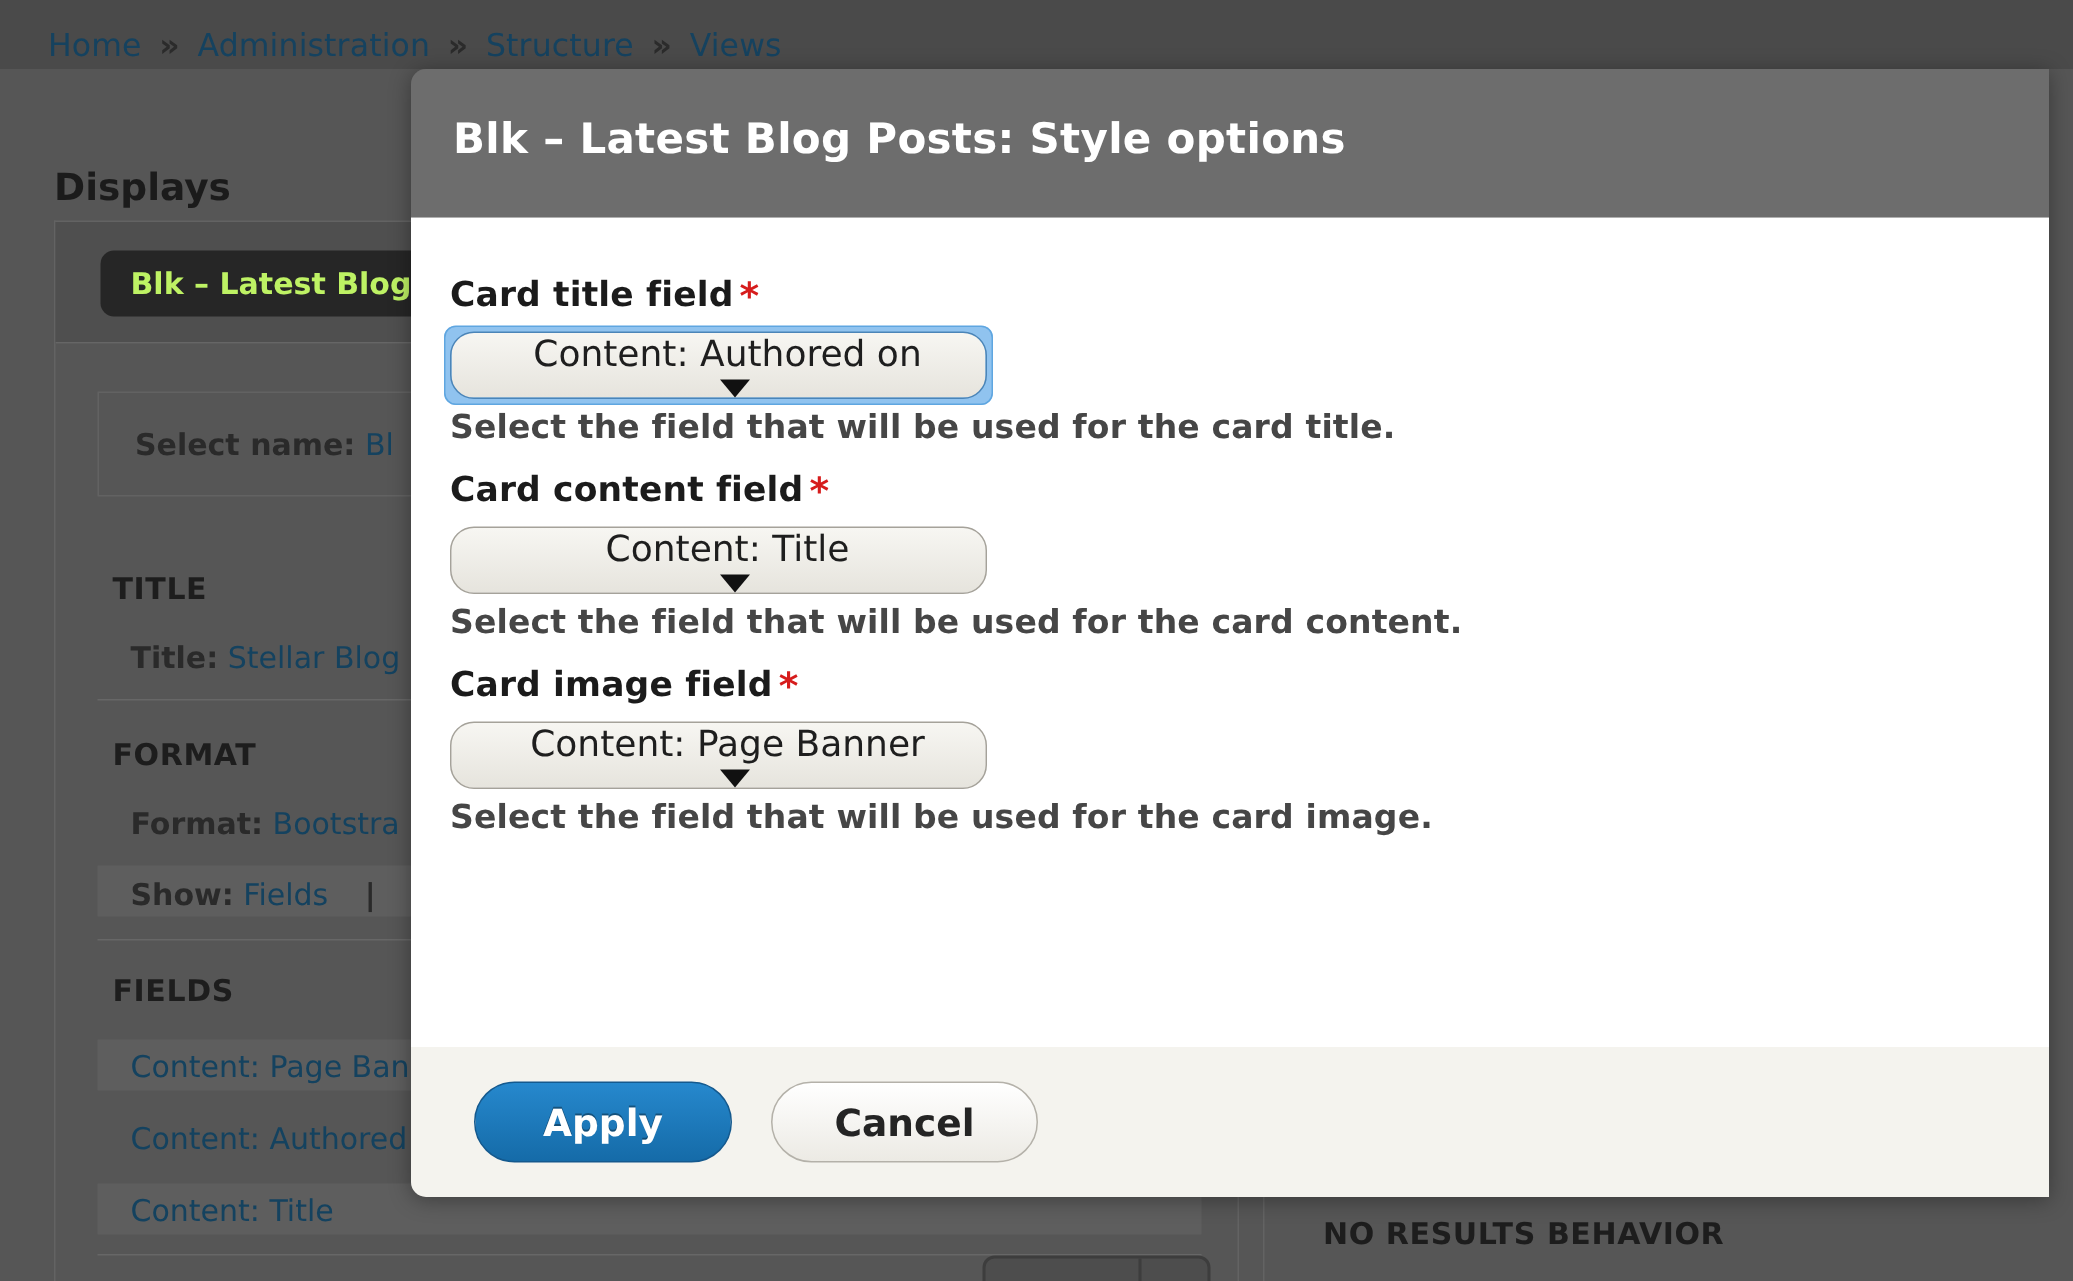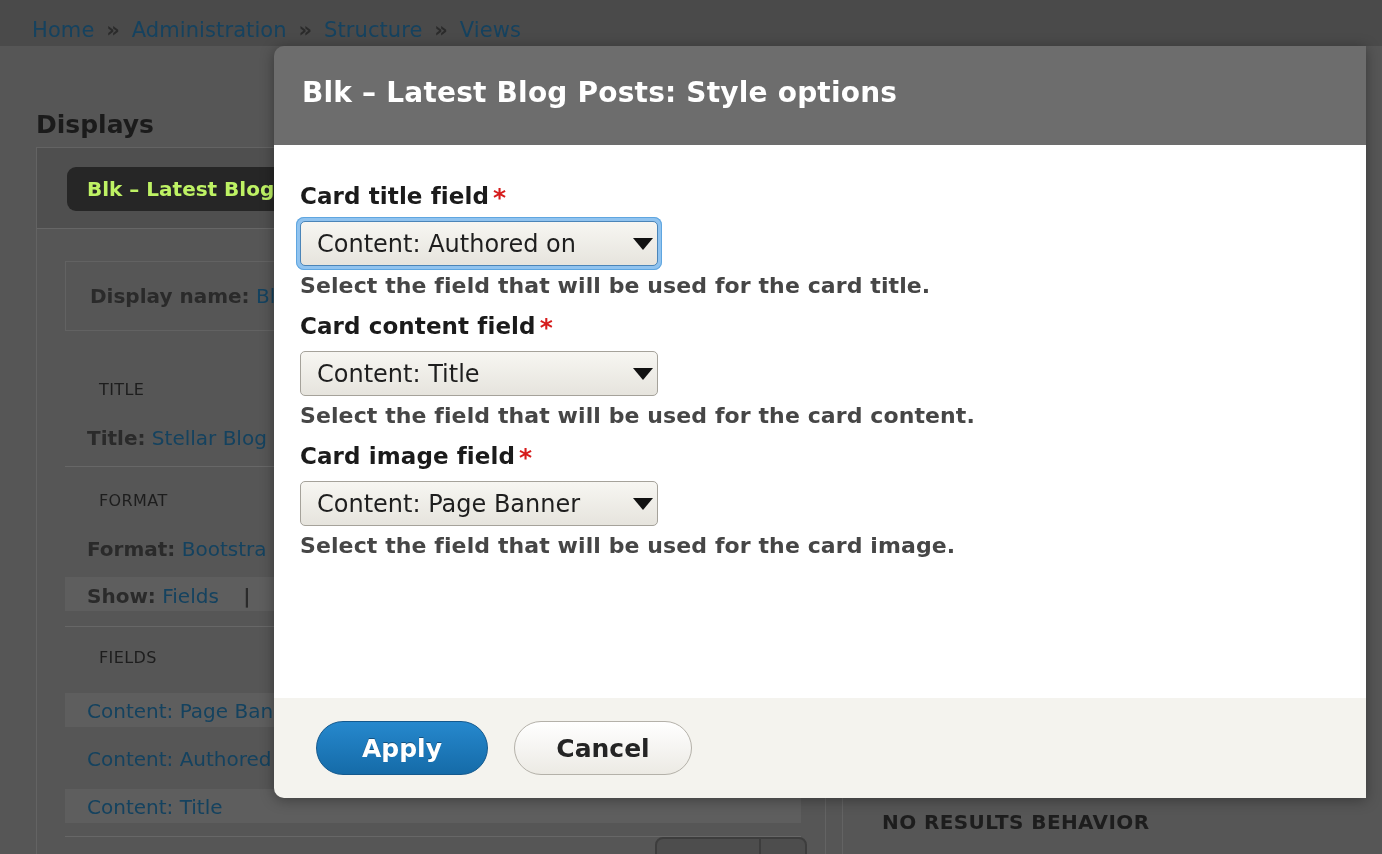--- a/index.html
+++ b/index.html
@@ -103,25 +103,24 @@
     font-size: 20px;
     white-space: nowrap;
   }
   .lbl-bold { color: #2a2a2a; font-weight: bold; }
   .lnk { color: #14425f; }
 
   
   .sec-head {
     position: absolute;
     left: 38px;
-    font-size: 16px;
-    font-weight: normal;
+    font-size: 20px;
+    font-weight: bold;
     color: #1d1d1d;
     letter-spacing: .4px;
-    margin-left: 24px;
   }
   .sec-row {
     position: absolute;
     left: 50px;
     font-size: 20px;
     white-space: nowrap;
   }
   .row-stripe {
     position: absolute;
     left: 28px;
@@ -232,24 +231,25 @@
   }
   .select-box {
     display: flex;
     align-items: center;
     justify-content: space-between;
     width: 358px;
     height: 45px;
     padding: 0 4px 0 16px;
     background: linear-gradient(#f7f6f2, #e6e4dd);
     border: 1px solid #a5a29a;
-    border-radius: 5px;
+    border-radius: 16px;
     font-size: 24px;
     color: #1e1e1e;
     white-space: nowrap;
+    flex-direction: column;
   }
   .select-wrap.focused {
     padding: 4px;
     margin: -4px 0 -4px -4px;
     border-radius: 8px;
     background: #90c3ef;
     box-shadow: 0 0 0 1px #5fa6e0 inset;
   }
   .select-wrap.focused .select-box {
     border-color: #4b85b8;
@@ -330,21 +330,21 @@
     <div id="displays-heading">Displays</div>
 
     <div id="displays-panel">
 
       <div id="display-tabs">
         <div id="tab-blk">Blk – Latest Blog</div>
       </div>
 
       <div id="display-name-box">
         <div id="display-name-row">
-          <span class="lbl-bold">Display name:</span>
+          <span class="lbl-bold">Select name:</span>
           <span class="lnk">Bl</span>
         </div>
       </div>
 
       <div class="sec-head" style="top:232px;">TITLE</div>
       <div class="sec-row" style="top:278px;">
         <span class="lbl-bold">Title:</span>
         <span class="lnk">Stellar Blog</span>
       </div>
       <div class="sec-divider" style="top:318px;"></div>

